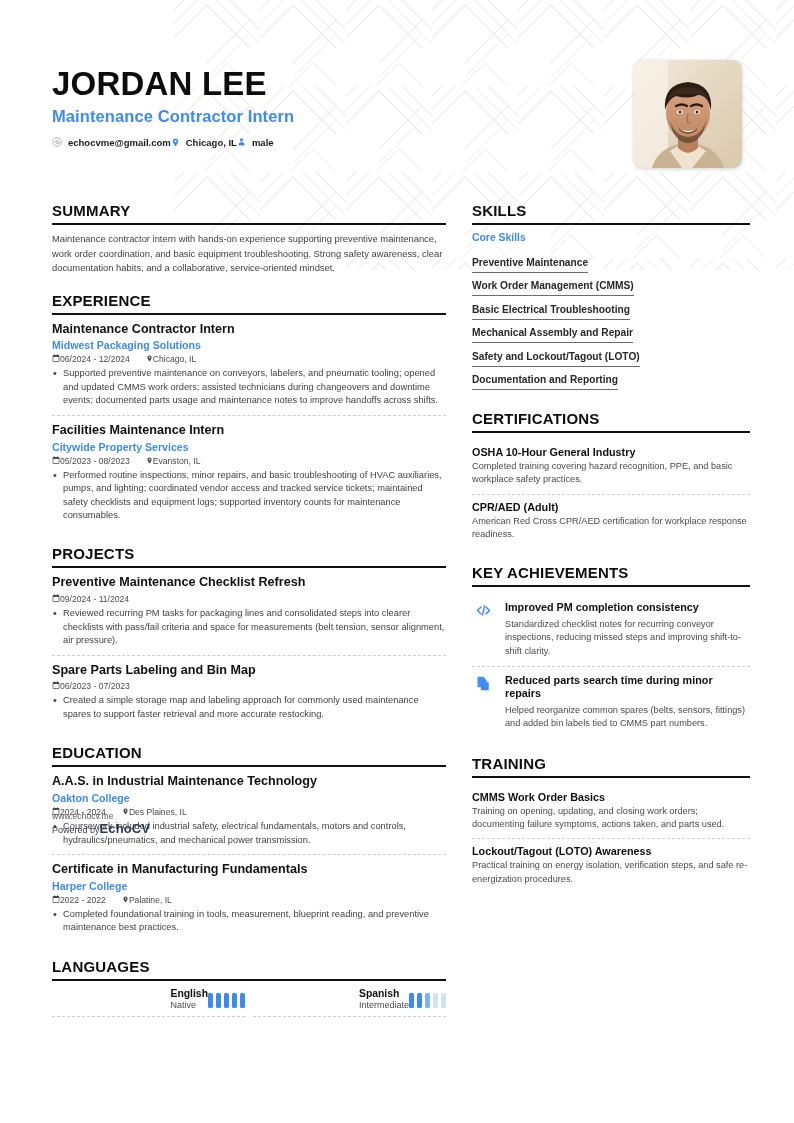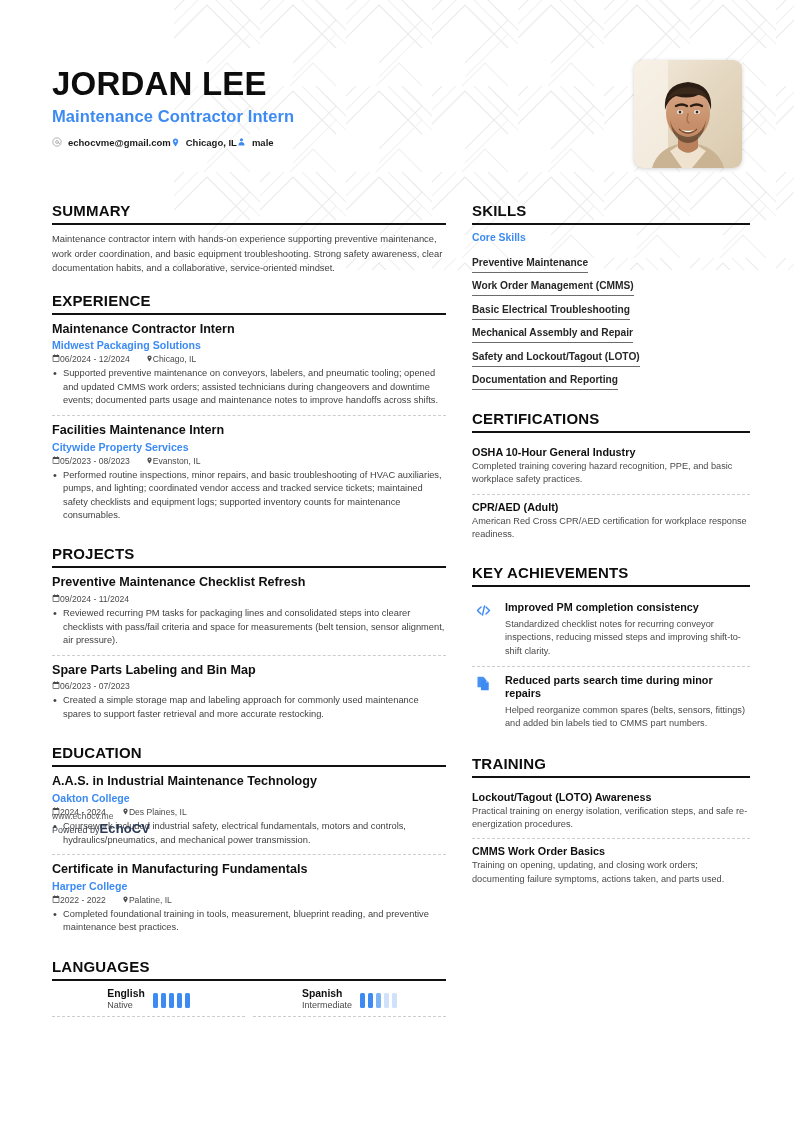--- a/index.html
+++ b/index.html
@@ -226,24 +226,23 @@
 
   
   .lang-grid {
     display: flex;
     gap: 8px;
   }
   .lang-cell {
     flex: 1;
     display: flex;
     align-items: flex-end;
-    justify-content: center;
+    justify-content: flex-end;
     border-bottom: 1px dashed #cdcdcd;
     padding-bottom: 6px;
-    gap: 8px;
   }
   .lang-name {
     font-size: 10.4px;
     font-weight: 700;
     color: #101010;
   }
   .lang-level {
     font-size: 9px;
     color: #4a4a4a;
     margin-top: 1px;
@@ -642,26 +641,26 @@
           <div>
             <div class="ach-title">Reduced parts search time during minor repairs</div>
             <div class="ach-desc">Helped reorganize common spares (belts, sensors, fittings) and added bin labels tied to CMMS part numbers.</div>
           </div>
         </div>
       </div>
 
       <div class="section">
         <div class="section-title">TRAINING</div>
         <div class="plain-entry">
+          <div class="plain-title">CMMS Work Order Basics</div>
+          <div class="plain-desc">Training on opening, updating, and closing work orders; documenting failure symptoms, actions taken, and parts used.</div>
+        </div>
+        <div class="plain-entry">
           <div class="plain-title">Lockout/Tagout (LOTO) Awareness</div>
           <div class="plain-desc">Practical training on energy isolation, verification steps, and safe re-energization procedures.</div>
-        </div>
-        <div class="plain-entry">
-          <div class="plain-title">CMMS Work Order Basics</div>
-          <div class="plain-desc">Training on opening, updating, and closing work orders; documenting failure symptoms, actions taken, and parts used.</div>
         </div>
       </div>
 
     </div>
   </div>
 
   <div class="footer">
     <div class="footer-url">www.echocv.me</div>
     <div class="footer-right">
       <span>Powered by</span>

